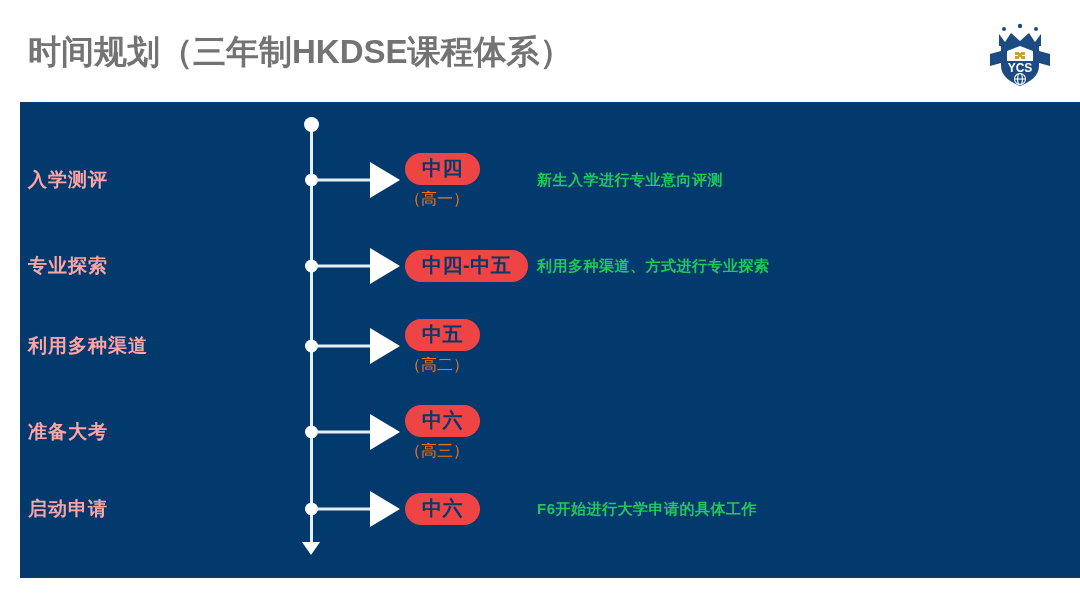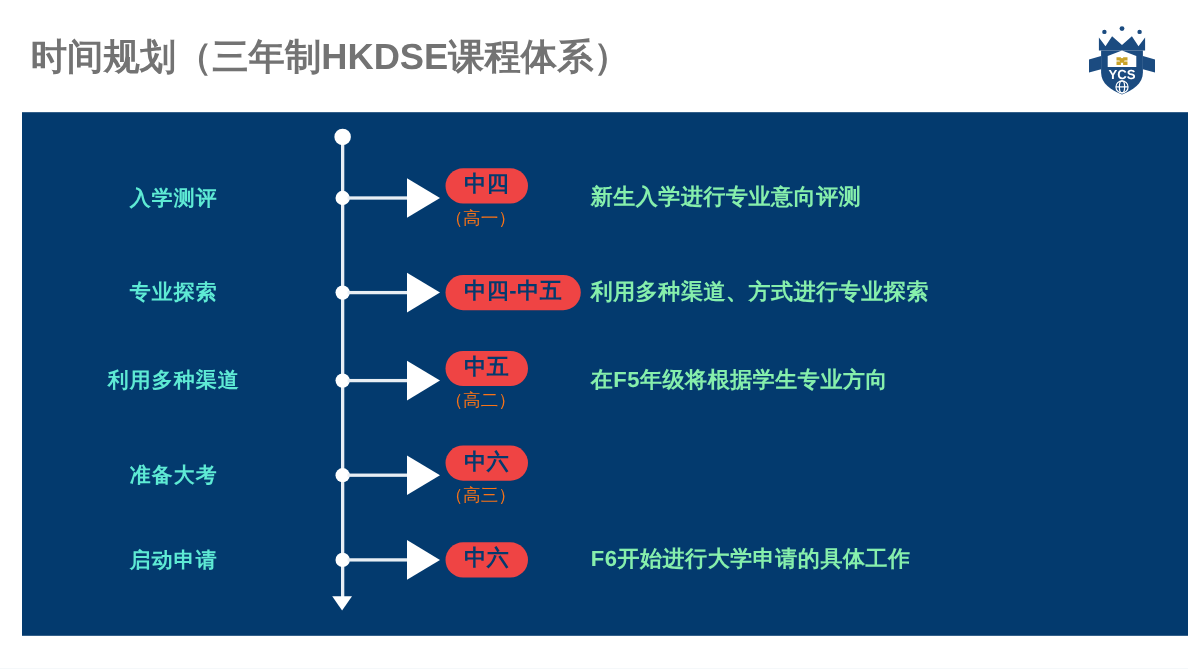--- a/index.html
+++ b/index.html
@@ -79,24 +79,24 @@
     position: absolute;
     left: 0;
     width: 100%;
     height: 0;
   }
 
   .row-label {
     position: absolute;
     right: 792px;             
     width: 260px;
-    text-align: center;
+    text-align: left;
     font-size: 19px;
     font-weight: bold;
-    color: #5eead4;
+    color: #fca5a5;
     transform: translateY(-50%);
     white-space: nowrap;
     letter-spacing: 1px;
   }
 
   .row-node-dot {
     position: absolute;
     left: 285px;
     width: 13px;
     height: 13px;
@@ -148,23 +148,23 @@
     text-align: left;
     font-size: 16px;
     color: #f97316;
     white-space: nowrap;
     transform: translateY(-50%) translateY(19px);
   }
 
   .row-desc {
     position: absolute;
     left: 517px;
-    font-size: 20px;
-    font-weight: bold;
-    color: #86efac;
+    font-size: 15px;
+    font-weight: bold;
+    color: #22c55e;
     line-height: 1.45;
     letter-spacing: 0.5px;
     transform: translateY(-50%);
     white-space: nowrap;
   }
   .row-desc div { display: block; }
 </style>
 </head>
 <body>
 
@@ -232,21 +232,20 @@
   </div>
 
   <div class="timeline-row" style="top:244px;">
     <div class="row-label">利用多种渠道</div>
     <div class="row-node-dot"></div>
     <div class="row-connector"></div>
     <div class="row-arrowhead"></div>
     <div class="row-pill has-sub">中五</div>
     <div class="row-sub">（高二）</div>
     <div class="row-desc">
-      <div>在F5年级将根据学生专业方向</div>
     </div>
   </div>
 
   <div class="timeline-row" style="top:330px;">
     <div class="row-label">准备大考</div>
     <div class="row-node-dot"></div>
     <div class="row-connector"></div>
     <div class="row-arrowhead"></div>
     <div class="row-pill has-sub">中六</div>
     <div class="row-sub">（高三）</div>

